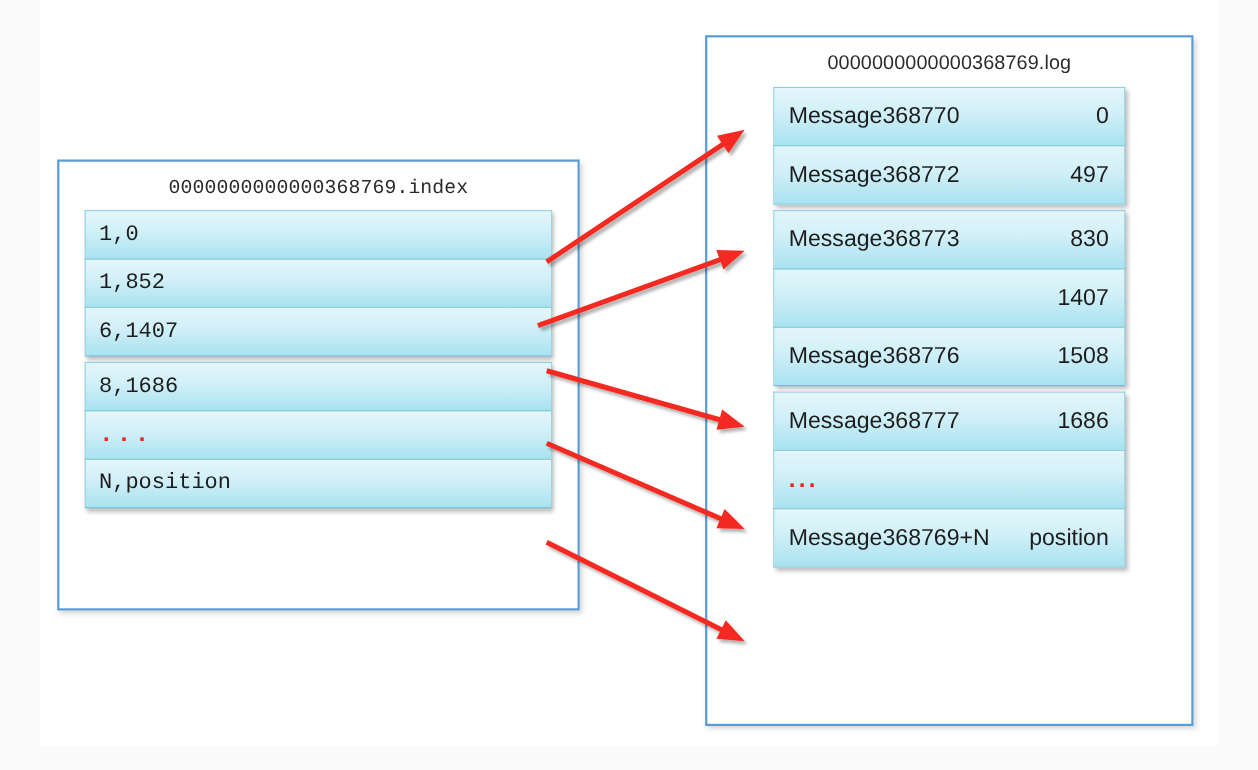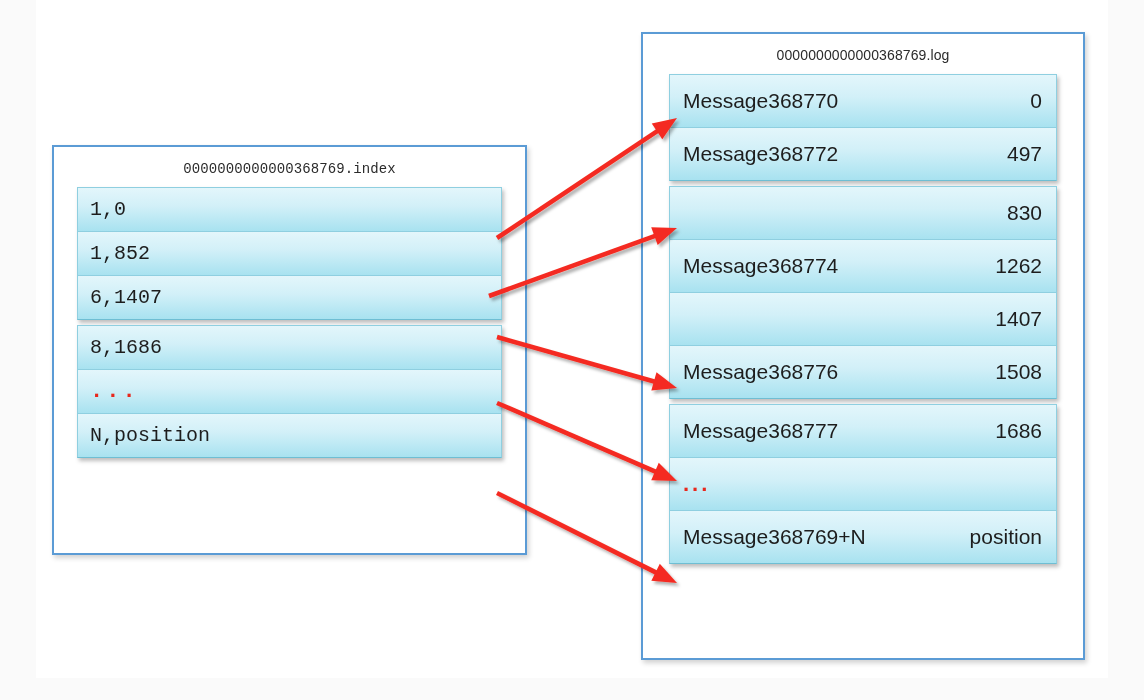--- a/index.html
+++ b/index.html
@@ -53,21 +53,21 @@
     font-family: Liberation Mono, monospace;
   }
   #log-panel {
     left: 641px;
     top: 32px;
     width: 444px;
     height: 628px;
   }
   .panel-title {
     text-align: center;
-    font-size: 14px;
+    font-size: 18px;
     color: #2b2b2b;
     letter-spacing: .1px;
     padding-top: 14px;
     padding-bottom: 10px;
     white-space: nowrap;
   }
   #log-panel .panel-title { padding-top: 13px; padding-bottom: 11px; }
 
   
   .rows {
@@ -94,21 +94,21 @@
 
   
   #index-rows .group { width: 425px; text-align: right; }
   #index-rows .row {
     height: 45px;
     padding-left: 12px;
     font-size: 20px;
   }
 
   
-  #log-rows .group { width: 388px; }
+  #log-rows .group { width: 320px; }
   #log-rows .row {
     height: 54px;
     padding-left: 13px;
     padding-right: 14px;
     font-size: 21px;
   }
   #log-rows .row .msg { flex: 0 0 auto; }
   #log-rows .row .pos {
     margin-left: auto;
     text-align: right;
@@ -177,25 +177,22 @@
             <span class="msg">Message368770</span>
             <span class="pos">0</span>
           </div>
           <div class="row">
             <span class="msg">Message368772</span>
             <span class="pos">497</span>
           </div>
         </div>
         <div class="group">
           <div class="row">
+            <span class="msg">Message368773</span>
             <span class="pos">830</span>
-          </div>
-          <div class="row">
-            <span class="msg">Message368774</span>
-            <span class="pos">1262</span>
           </div>
           <div class="row">
             <span class="pos">1407</span>
           </div>
           <div class="row">
             <span class="msg">Message368776</span>
             <span class="pos">1508</span>
           </div>
         </div>
         <div class="group">

